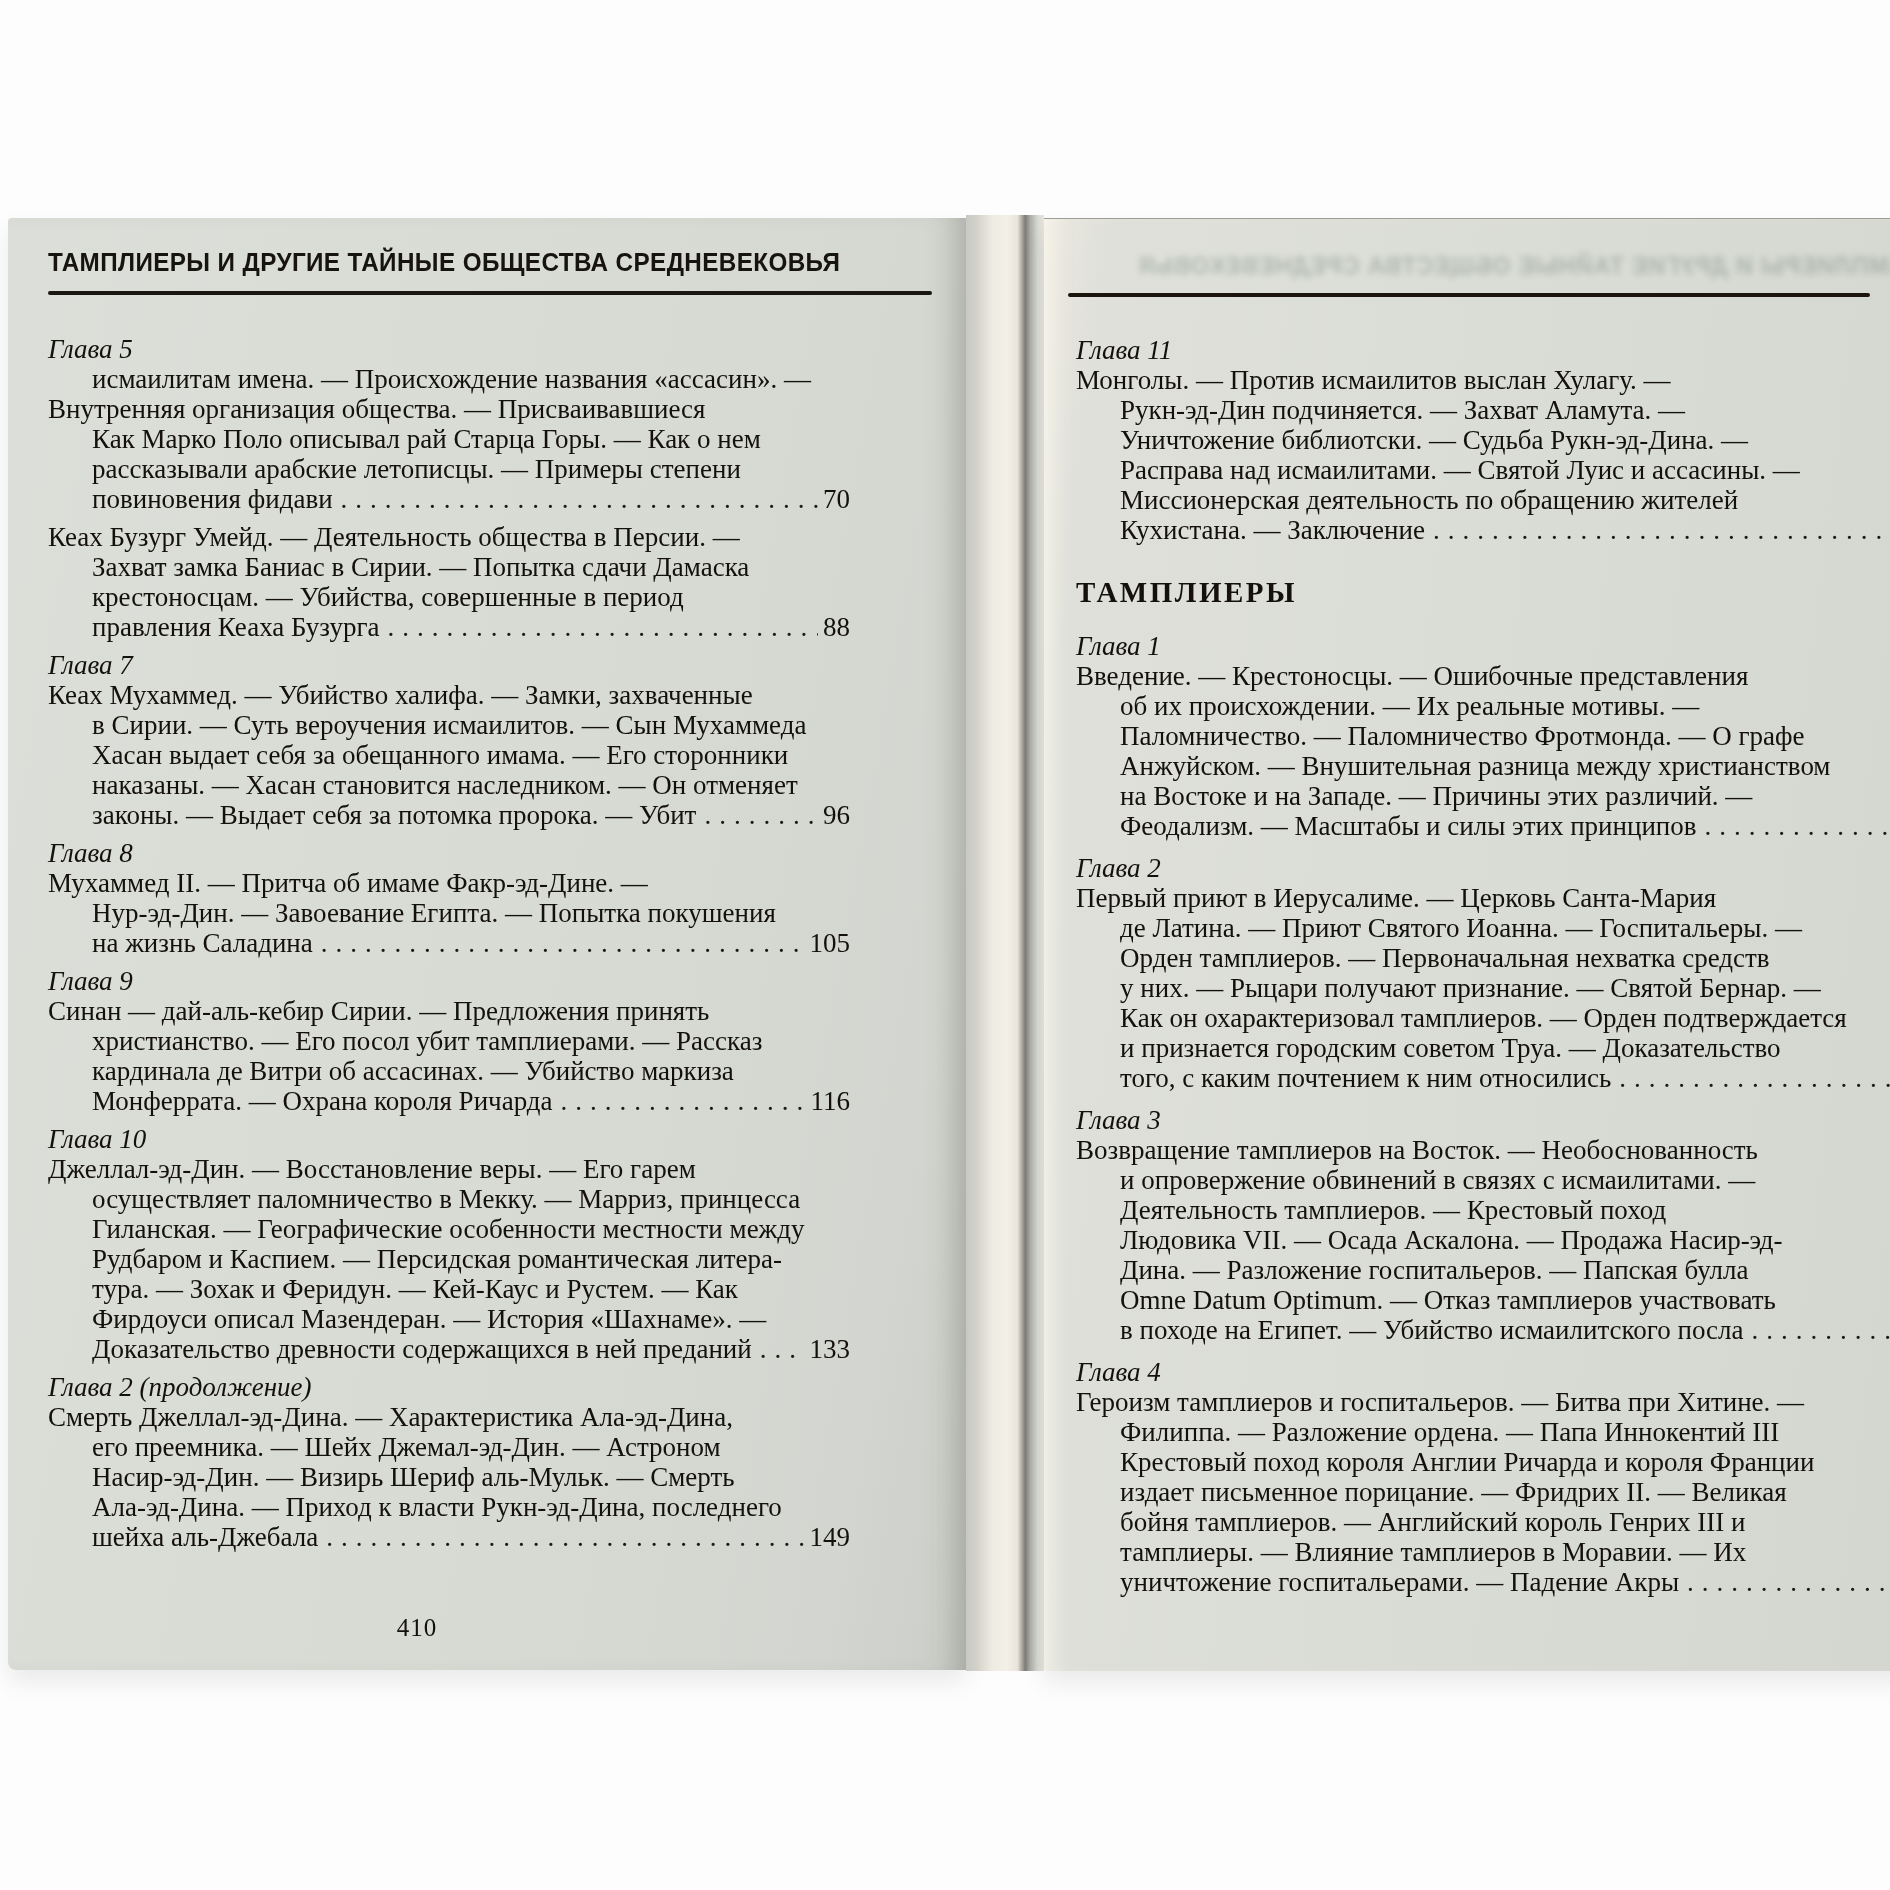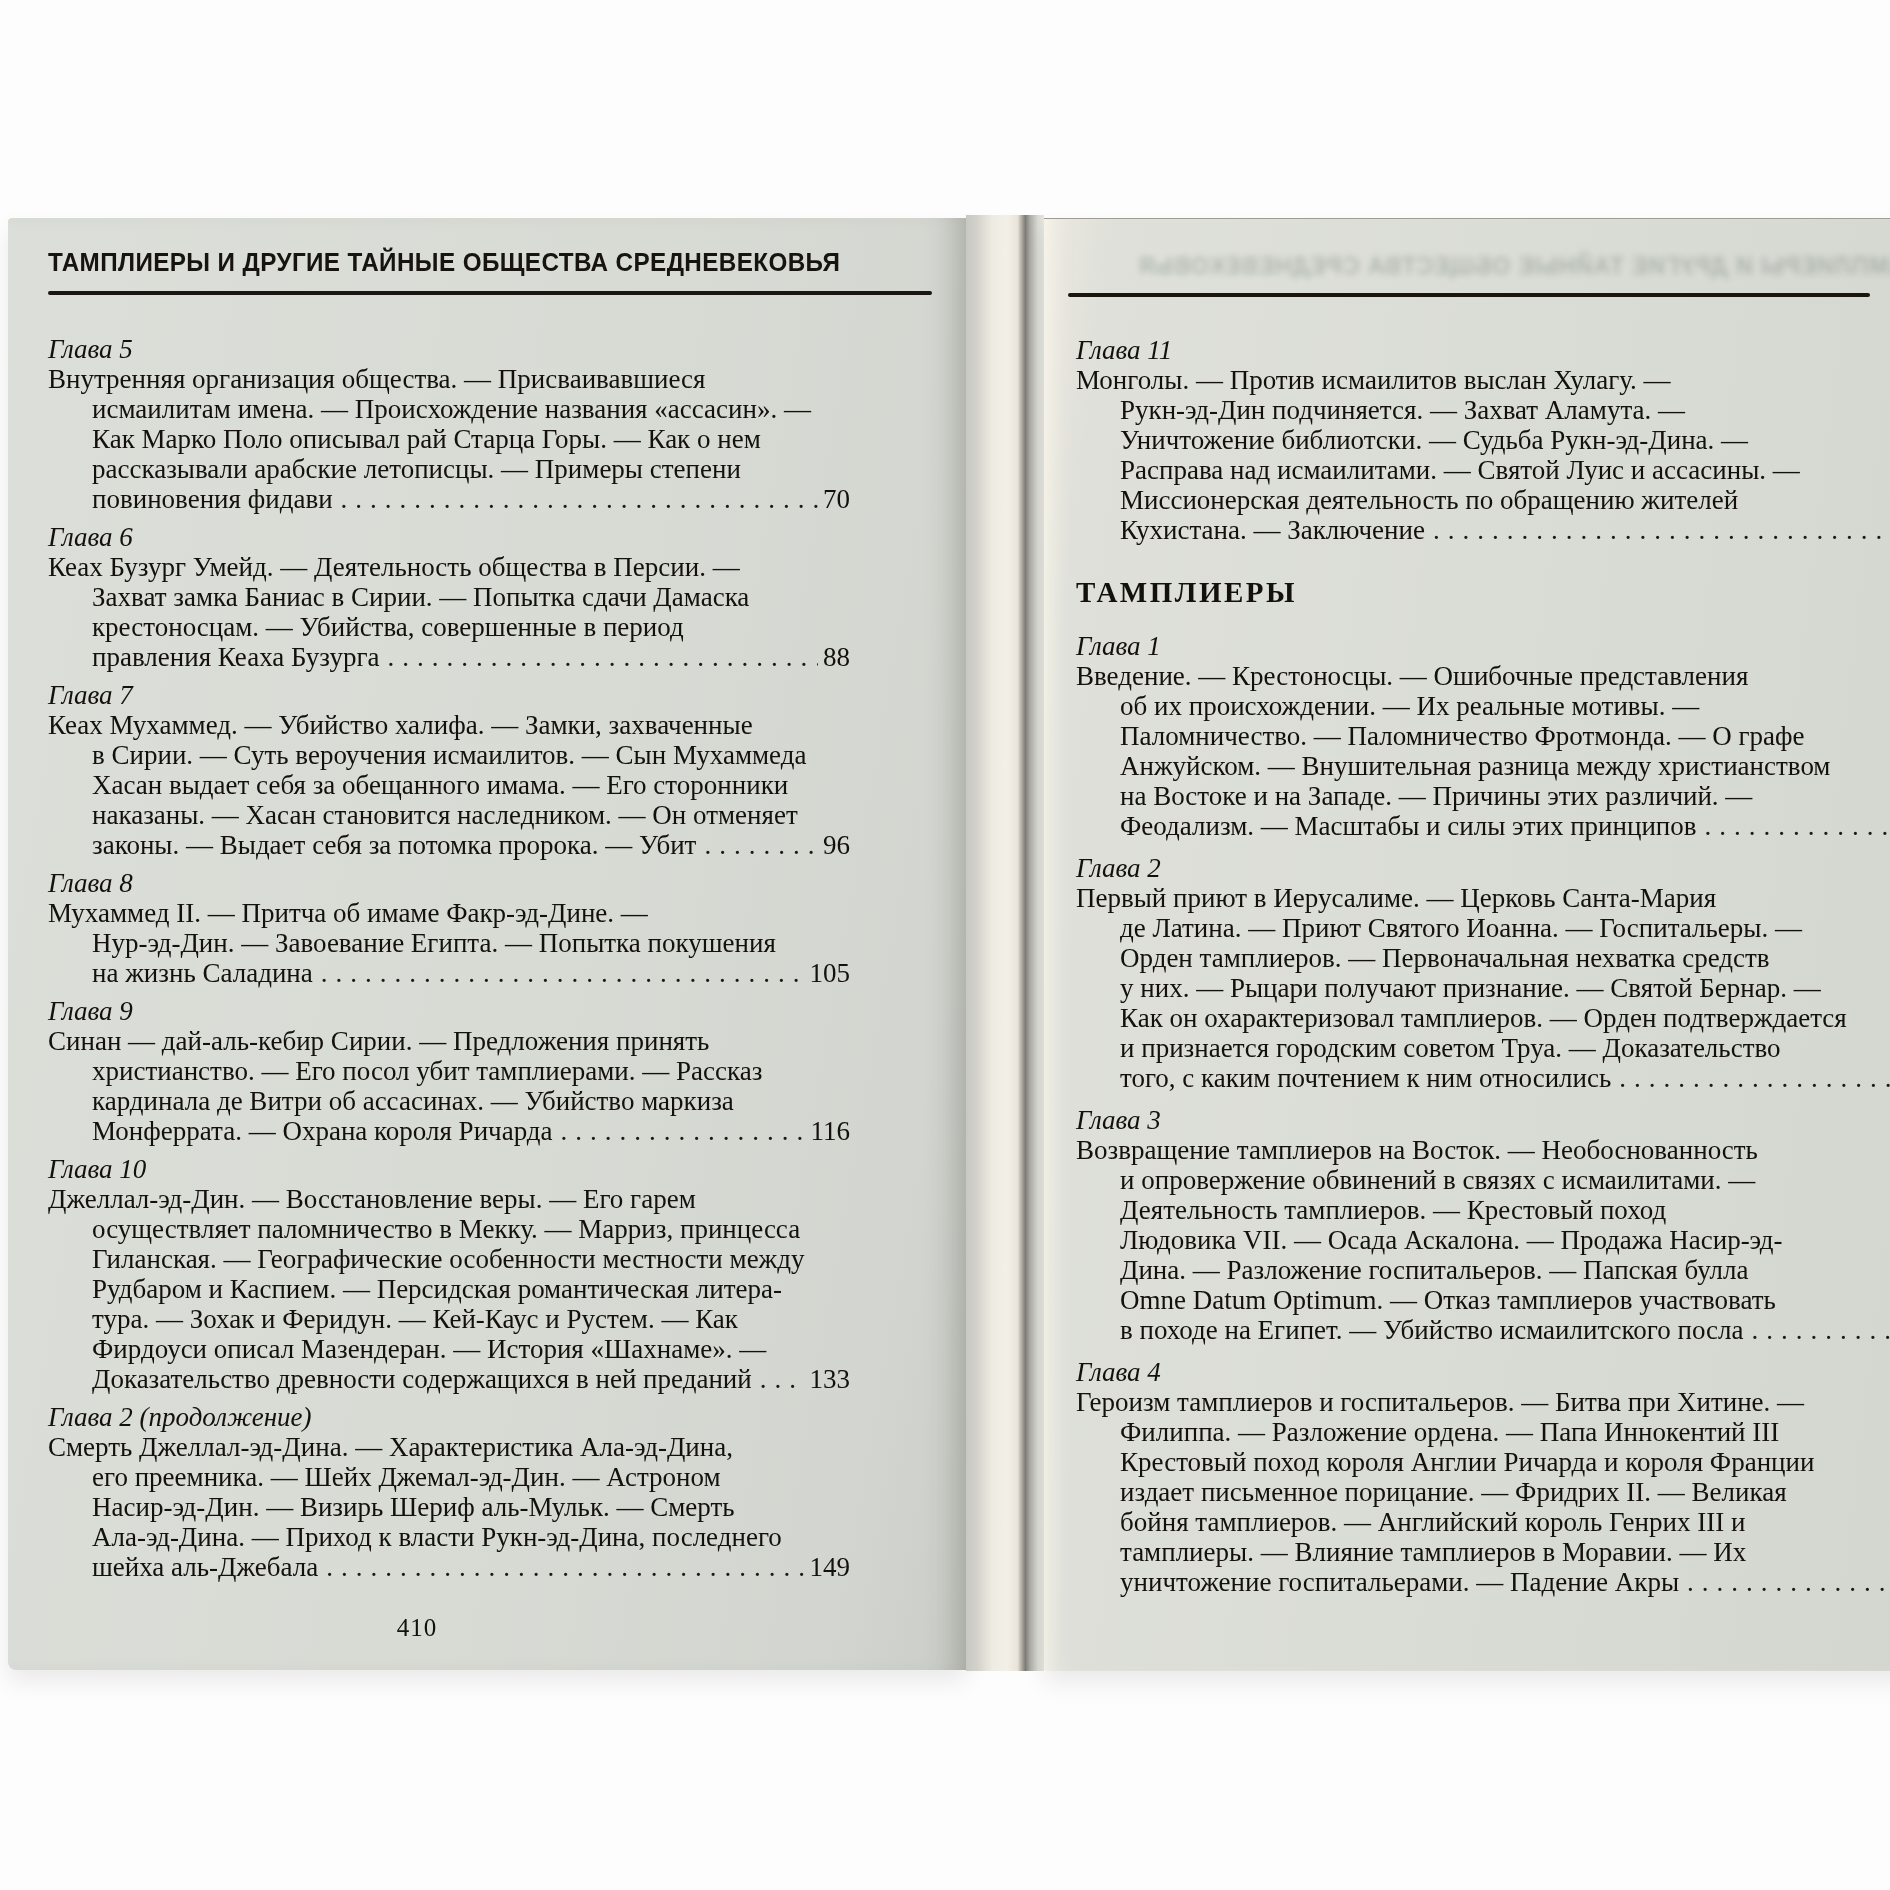--- a/index.html
+++ b/index.html
@@ -91,32 +91,31 @@
 <body>
 
 <div class="stage">
 
   <div class="page page-left">
     <div class="running-head">ТАМПЛИЕРЫ И ДРУГИЕ ТАЙНЫЕ ОБЩЕСТВА СРЕДНЕВЕКОВЬЯ</div>
     <div class="head-rule"></div>
     <div class="content" id="left-entries">
         <div class="entry">
           <div class="chapter">Глава 5</div>
+          <div class="line cont">исмаилитам имена. — Происхождение названия «ассасин». —</div>
           <div class="line">Внутренняя организация общества. — Присваивавшиеся</div>
-          <div class="line cont">исмаилитам имена. — Происхождение названия «ассасин». —</div>
           <div class="line cont">Как Марко Поло описывал рай Старца Горы. — Как о нем</div>
           <div class="line cont">рассказывали арабские летописцы. — Примеры степени</div>
           <div class="line cont tail">
             <span class="tail-text">повиновения фидави</span>
             <span class="leader"></span>
             <span class="pg">70</span>
           </div>
         </div>
         <div class="entry">
-          <div class="chapter">Глава 6</div>
           <div class="line">Кеах Бузург Умейд. — Деятельность общества в Персии. —</div>
           <div class="line cont">Захват замка Баниас в Сирии. — Попытка сдачи Дамаска</div>
           <div class="line cont">крестоносцам. — Убийства, совершенные в период</div>
           <div class="line cont tail">
             <span class="tail-text">правления Кеаха Бузурга</span>
             <span class="leader"></span>
             <span class="pg">88</span>
           </div>
         </div>
         <div class="entry">

